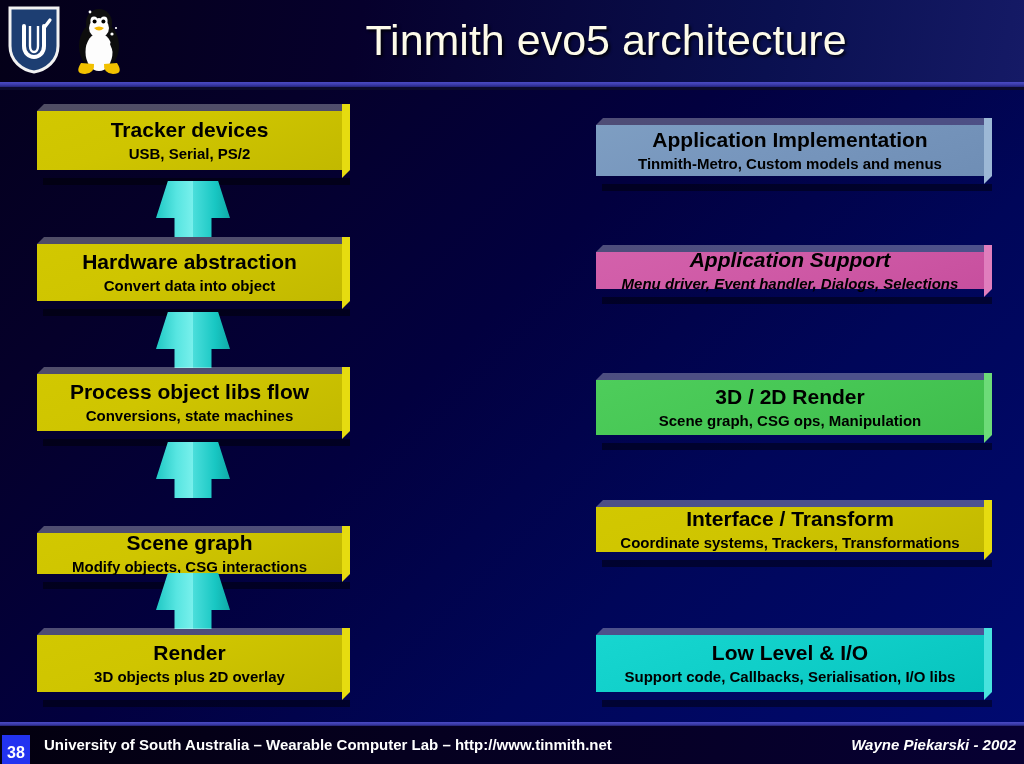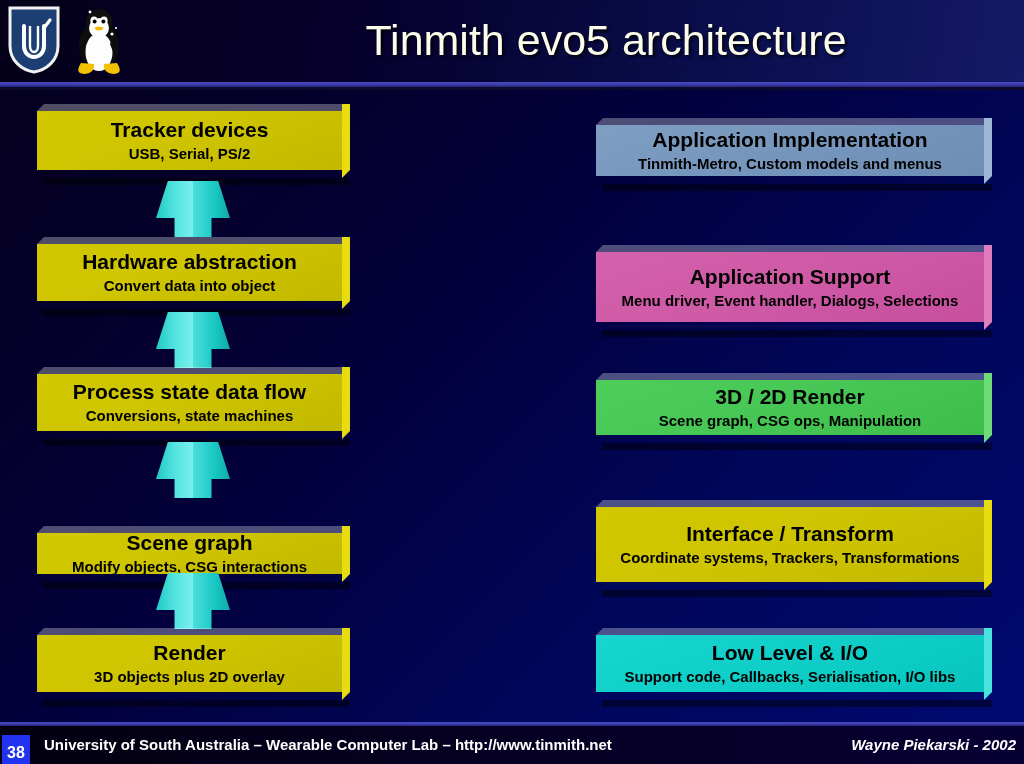--- a/index.html
+++ b/index.html
@@ -266,21 +266,21 @@
     <div class="shaft-l"></div>
     <div class="shaft-r"></div>
   </div>
 
   <div class="box3d c-olive" style="left:37px; top:367px; width:313px; height:72px;">
     <div class="face"></div>
     <div class="top-bevel"></div>
     <div class="side-bevel"></div>
     <div class="drop"></div>
     <div class="labels">
-      <div class="title">Process state data flow</div>
+      <div class="title">Process object libs flow</div>
       <div class="sub">Conversions, state machines</div>
     </div>
   </div>
 
   <div class="arrow" style="left:156px; top:442px; width:74px; height:56px;">
     <div class="shaft-l"></div>
     <div class="shaft-r"></div>
   </div>
 
   <div class="box3d c-olive" style="left:37px; top:526px; width:313px; height:56px;">
@@ -314,21 +314,21 @@
     <div class="face"></div>
     <div class="top-bevel"></div>
     <div class="side-bevel"></div>
     <div class="drop"></div>
     <div class="labels">
       <div class="title">Application Implementation</div>
       <div class="sub">Tinmith-Metro, Custom models and menus</div>
     </div>
   </div>
 
-  <div class="box3d c-orchid" style="left:596px; top:245px; width:396px; height:85px;">
+  <div class="box3d c-orchid" style="left:596px; top:245px; width:396px; height:52px;font-style:italic;">
     <div class="face"></div>
     <div class="top-bevel"></div>
     <div class="side-bevel"></div>
     <div class="drop"></div>
     <div class="labels">
       <div class="title">Application Support</div>
       <div class="sub">Menu driver, Event handler, Dialogs, Selections</div>
     </div>
   </div>
 
@@ -336,21 +336,21 @@
     <div class="face"></div>
     <div class="top-bevel"></div>
     <div class="side-bevel"></div>
     <div class="drop"></div>
     <div class="labels">
       <div class="title">3D / 2D Render</div>
       <div class="sub">Scene graph, CSG ops, Manipulation</div>
     </div>
   </div>
 
-  <div class="box3d c-olive" style="left:596px; top:500px; width:396px; height:90px;">
+  <div class="box3d c-olive" style="left:596px; top:500px; width:396px; height:60px;">
     <div class="face"></div>
     <div class="top-bevel"></div>
     <div class="side-bevel"></div>
     <div class="drop"></div>
     <div class="labels">
       <div class="title">Interface / Transform</div>
       <div class="sub">Coordinate systems, Trackers, Transformations</div>
     </div>
   </div>
 

